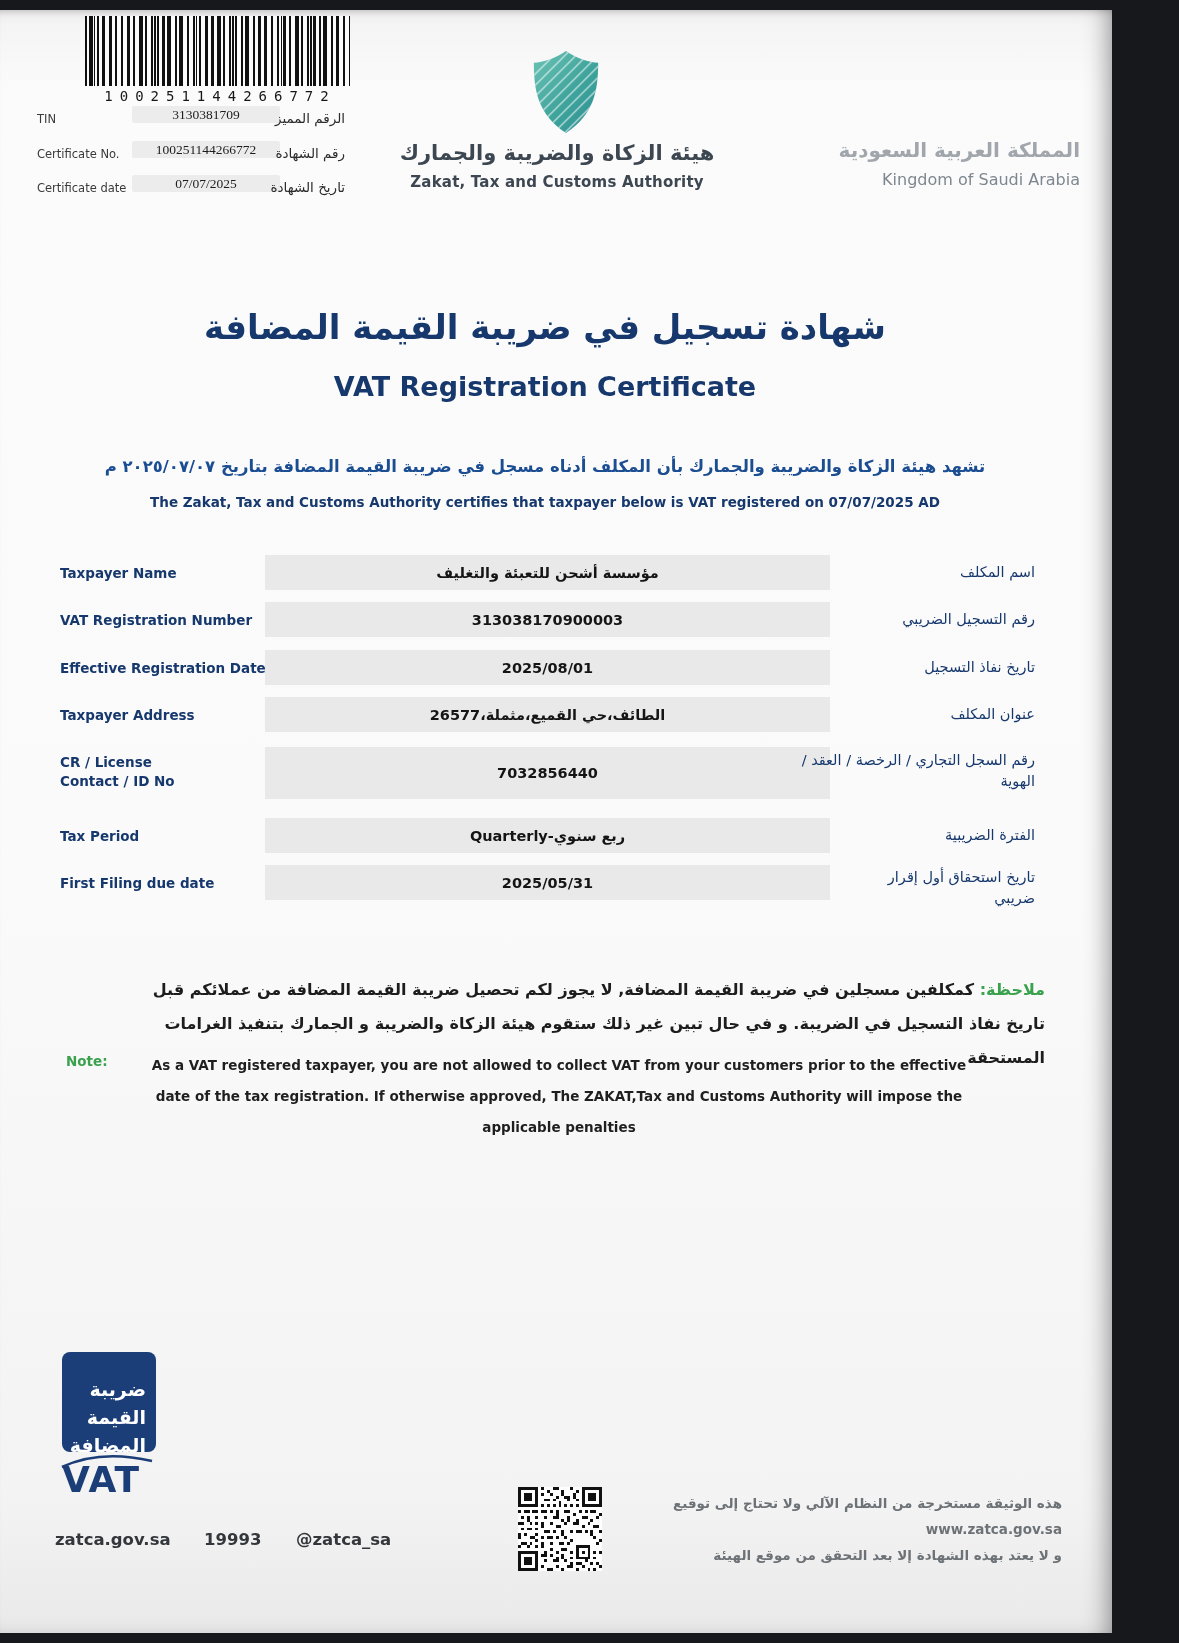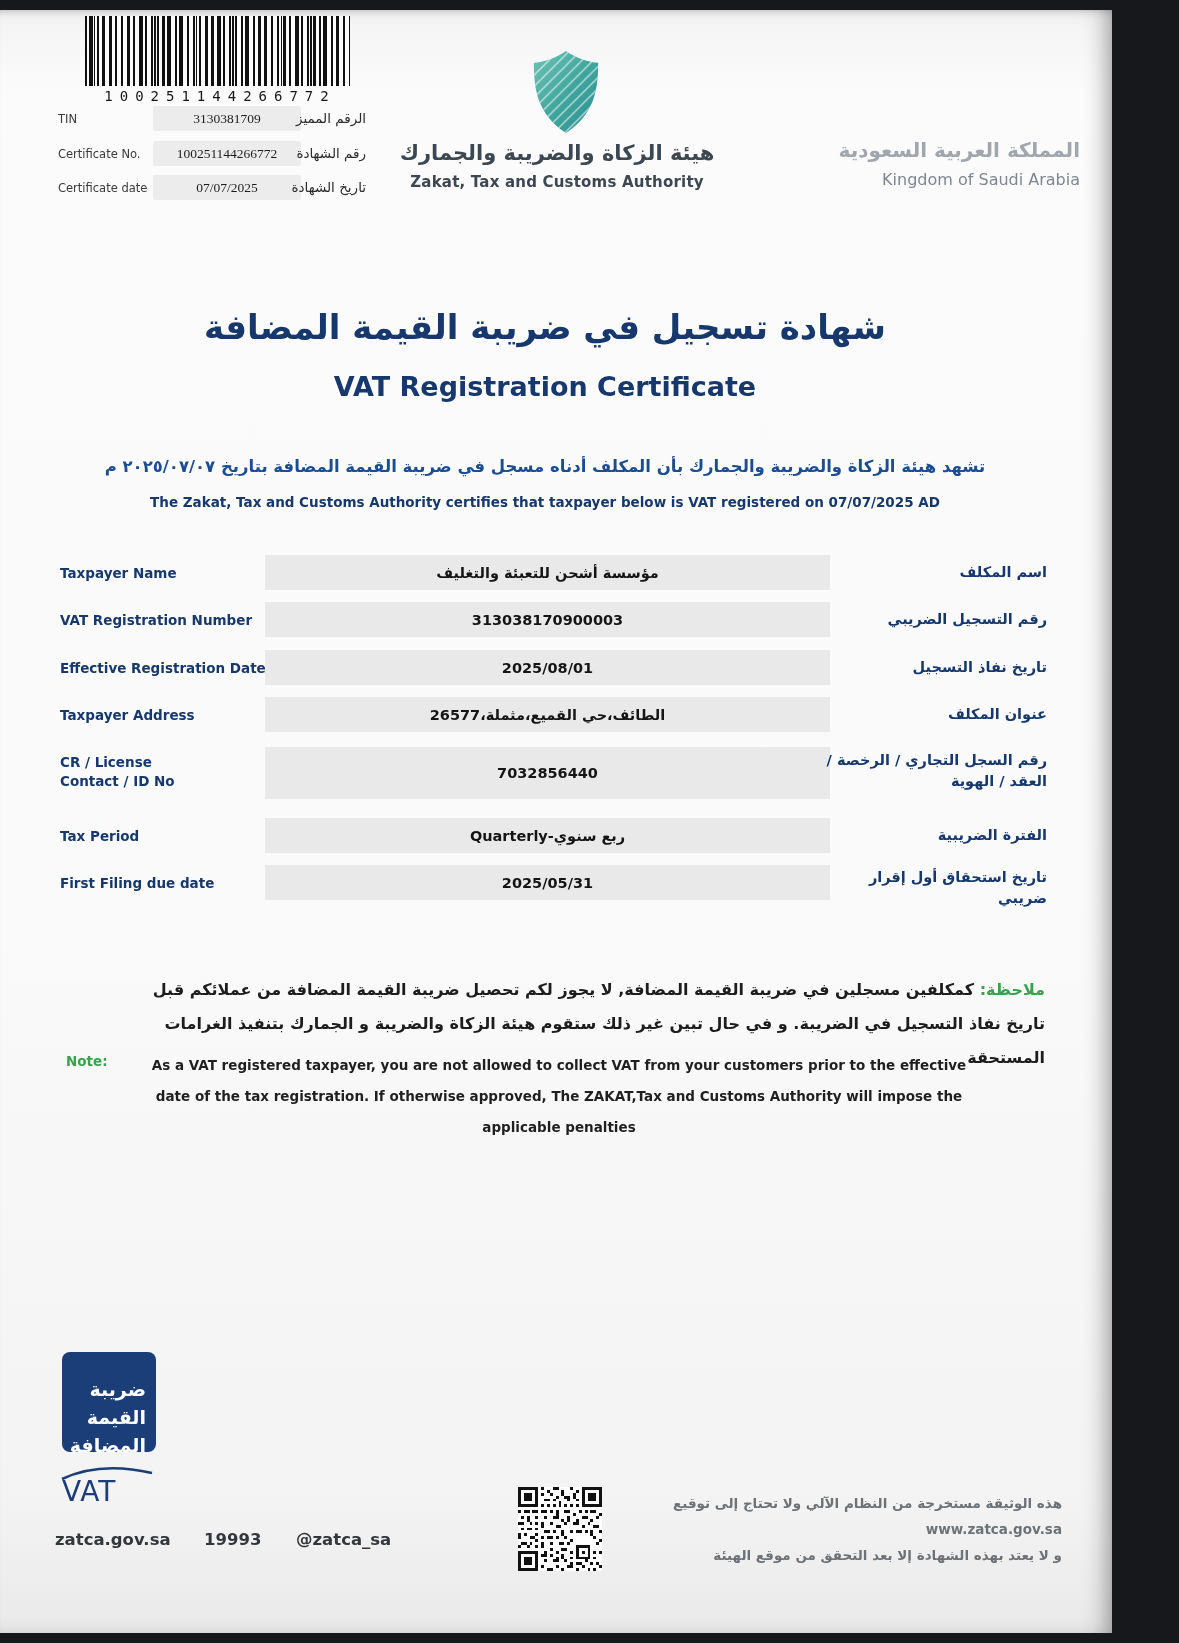--- a/index.html
+++ b/index.html
@@ -24,24 +24,24 @@
     background-image:
       repeating-linear-gradient(90deg,transparent 0 4px,#101010 4px 6px,transparent 6px 13px),
       repeating-linear-gradient(90deg,transparent 0 9px,#101010 9px 10px,transparent 10px 17px),
       repeating-linear-gradient(90deg,#101010 0 2px,transparent 2px 6px);
   }
   .barcode-digits {
     left:85px; top:78px; width:270px; text-align:center;
     font-family:"DejaVu Sans Mono", monospace;
     font-size:14px; letter-spacing:7px; color:#161616; white-space:nowrap;
   }
-  .meta-row { position:absolute; left:58px; width:308px; height:26px; }
+  .meta-row { position:absolute; left:37px; width:308px; height:26px; }
   .meta-row .m-en { position:absolute; left:0; top:6px; font-size:11.5px; color:#3a3a3a; }
   .meta-row .m-box {
-    position:absolute; left:95px; top:0; width:148px; height:25px;
+    position:absolute; left:95px; top:0; width:148px; height:17px;
     background:#ececec; border-radius:2px;
     display:flex; align-items:center; justify-content:center;
     font-family:"Liberation Serif", serif; font-size:13.5px; color:#1d1d1d;
   }
   .meta-row .m-ar { position:absolute; right:0; top:4px; font-size:13.5px; color:#2a2a2a; direction:rtl; }
 
   .shield { left:527px; top:38px; width:78px; height:90px; }
   .auth-ar { left:367px; top:131px; width:380px; text-align:center; direction:rtl;
              font-size:21px; font-weight:bold; color:#3d4751; }
   .auth-en { left:367px; top:163px; width:380px; text-align:center;
@@ -61,42 +61,42 @@
   .stmt-en  { left:0; top:484px; width:1090px; text-align:center;
               font-size:13.5px; font-weight:bold; color:#16386d; }
 
   
   .frow { position:absolute; left:0; width:1090px; height:52px; }
   .frow .lab-en { position:absolute; left:60px; top:9px; font-size:13.5px; font-weight:bold;
                   color:#16386d; white-space:pre-line; line-height:19px; }
   .frow .vbox { position:absolute; left:265px; top:0; width:565px; height:35px;
                 background:#e9e9e9; display:flex; align-items:center; justify-content:center;
                 direction:rtl; font-size:14.5px; font-weight:bold; color:#151515; }
-  .frow .lab-ar { position:absolute; right:43px; top:7px; width:250px; text-align:right;
-                  direction:rtl; font-size:14.5px; font-weight:bold; color:#16386d; line-height:21px; }
+  .frow .lab-ar { position:absolute; right:55px; top:7px; width:250px; text-align:right;
+                  direction:rtl; font-size:14.5px; font-weight:normal; color:#16386d; line-height:21px; }
   .frow.tall .vbox { height:52px; }
   .frow.tall .lab-en { top:6px; }
   .frow.tall .lab-ar { top:3px; }
   .frow.narrow-ar .lab-ar { width:185px; top:2px; }
 
   
   .note-ar { position:absolute; left:150px; top:963px; width:895px; direction:rtl;
              font-size:16px; font-weight:bold; line-height:34px; color:#1d1d1d; }
   .note-ar .g { color:#3aa14d; }
   .note-en-label { position:absolute; left:66px; top:1043px; font-size:13.5px;
                    font-weight:bold; color:#3aa14d; }
   .note-en { position:absolute; left:148px; top:1040px; width:822px; text-align:center;
              font-size:13.5px; font-weight:bold; line-height:31px; color:#1f1f1f; }
 
   
   .vat-logo { left:62px; top:1342px; width:96px; }
   .vat-box  { width:94px; height:100px; background:#1c3e78; border-radius:8px;
               padding:23px 10px; color:#fff; direction:rtl; text-align:right;
               font-size:19px; font-weight:bold; line-height:28px; }
-  .vat-word { position:relative; margin-top:20px; font-size:28px; font-weight:normal;
+  .vat-word { position:relative; margin-top:8px; font-size:36px; font-weight:bold;
               color:#1c3e78; letter-spacing:1px; line-height:40px; }
   .vat-word svg { position:absolute; left:-2px; top:-6px; }
 
   .f-web    { left:55px;  top:1520px; font-size:16.5px; font-weight:bold; color:#33373b; }
   .f-phone  { left:204px; top:1520px; font-size:16.5px; font-weight:bold; color:#33373b; }
   .f-social { left:296px; top:1520px; font-size:16.5px; font-weight:bold; color:#33373b; }
 
   .qr { left:518px; top:1477px; width:84px; height:84px; }
 
   .disc { position:absolute; right:50px; top:1480px; width:420px; text-align:right;

